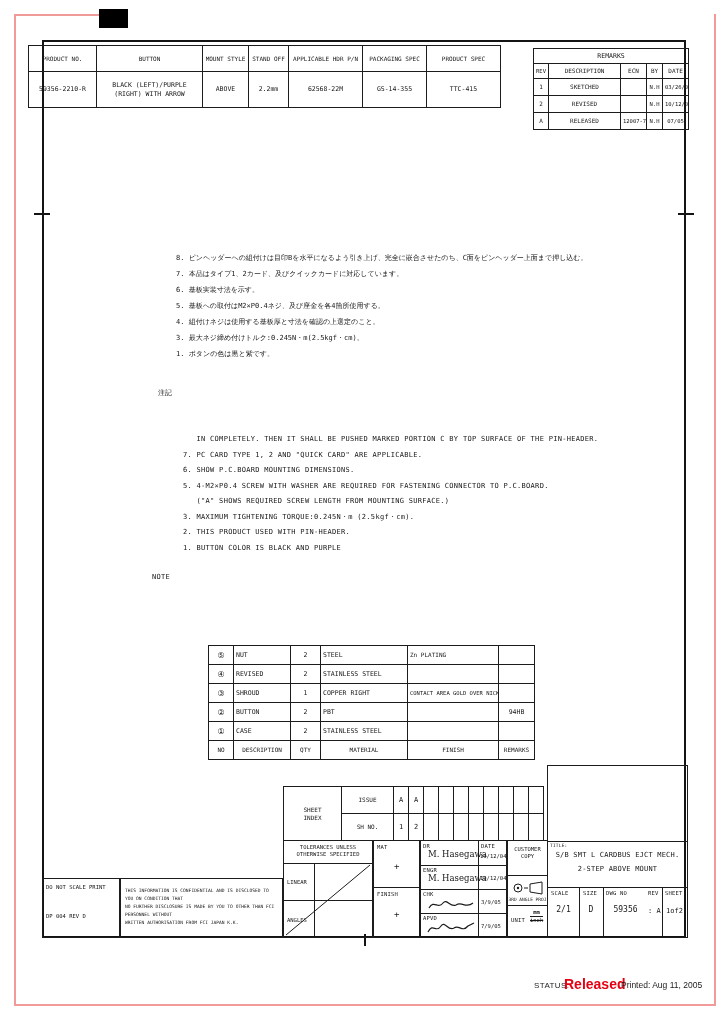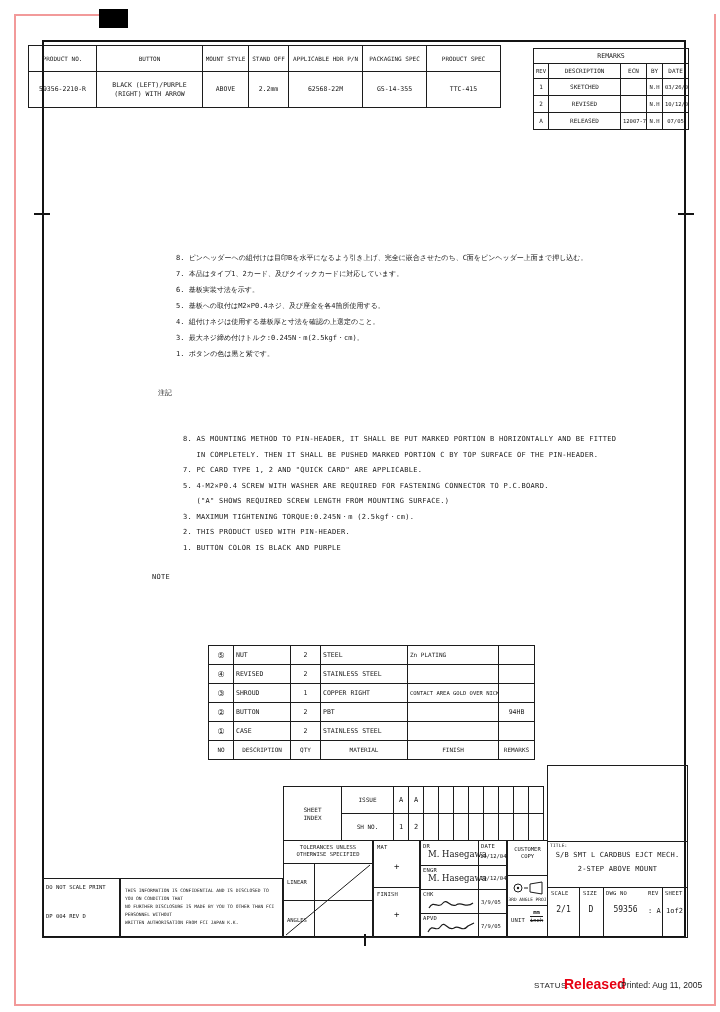--- a/index.html
+++ b/index.html
@@ -129,23 +129,23 @@
     <div class="jpline">7. 本品はタイプ1、2カード、及びクイックカードに対応しています。</div>
     <div class="jpline">6. 基板実装寸法を示す。</div>
     <div class="jpline">5. 基板への取付はM2×P0.4ネジ、及び座金を各4箇所使用する。</div>
     <div class="jpline">4. 組付けネジは使用する基板厚と寸法を確認の上選定のこと。</div>
     <div class="jpline">3. 最大ネジ締め付けトルク:0.245N・m(2.5kgf・cm)。</div>
     <div class="jpline">1. ボタンの色は黒と紫です。</div>
   </div>
   <div class="abs f7" style="left:158px;top:388px">注記</div>
 
   <div class="abs" style="left:183px;top:432px">
-    <div class="noteline">8. AS MOUNTING METHOD TO PIN-HEADER, IT SHALL BE PUT MARKED PORTION B HORIZONTALLY AND BE FITTED</div>
     <div class="noteline">   IN COMPLETELY. THEN IT SHALL BE PUSHED MARKED PORTION C BY TOP SURFACE OF THE PIN-HEADER.</div>
     <div class="noteline">7. PC CARD TYPE 1, 2 AND "QUICK CARD" ARE APPLICABLE.</div>
+    <div class="noteline">6. SHOW P.C.BOARD MOUNTING DIMENSIONS.</div>
     <div class="noteline">5. 4-M2×P0.4 SCREW WITH WASHER ARE REQUIRED FOR FASTENING CONNECTOR TO P.C.BOARD.</div>
     <div class="noteline">   ("A" SHOWS REQUIRED SCREW LENGTH FROM MOUNTING SURFACE.)</div>
     <div class="noteline">3. MAXIMUM TIGHTENING TORQUE:0.245N・m (2.5kgf・cm).</div>
     <div class="noteline">2. THIS PRODUCT USED WITH PIN-HEADER.</div>
     <div class="noteline">1. BUTTON COLOR IS BLACK AND PURPLE</div>
   </div>
   <div class="abs f7" style="left:152px;top:572px;letter-spacing:.3px">NOTE</div>
 
   <table class="abs lined" style="left:208px;top:645px;width:326px">
     <colgroup>

